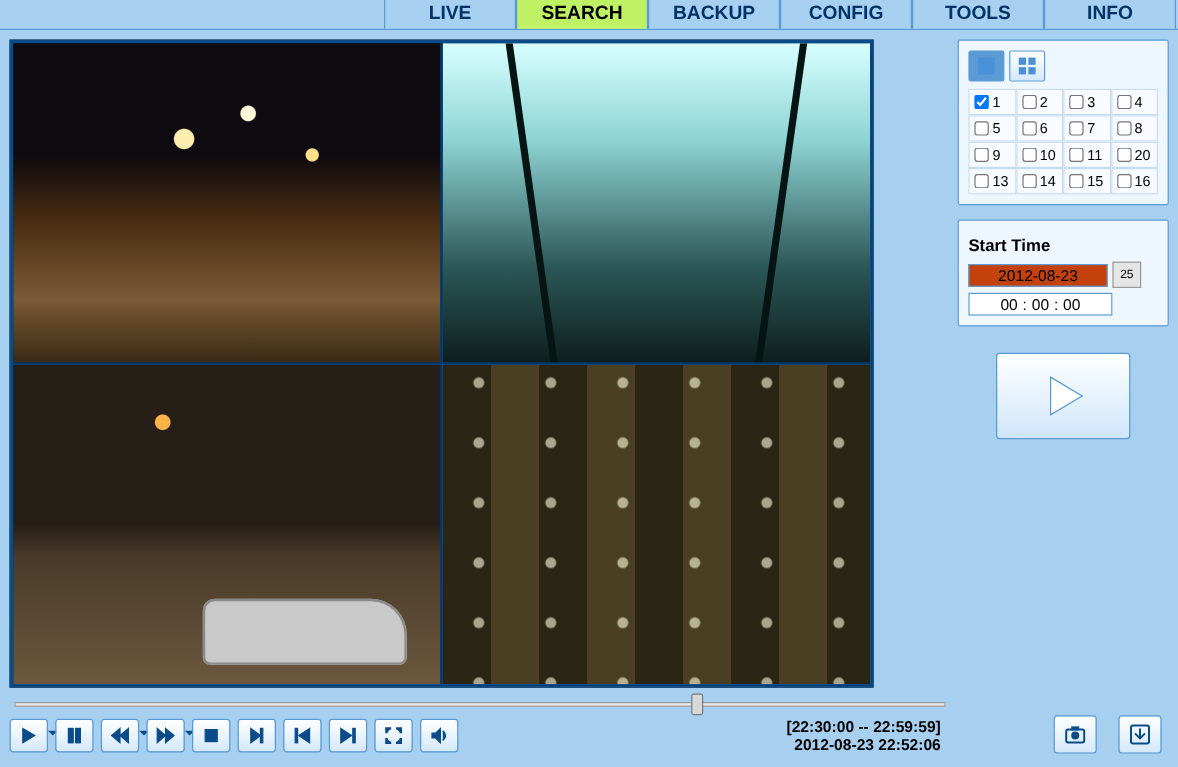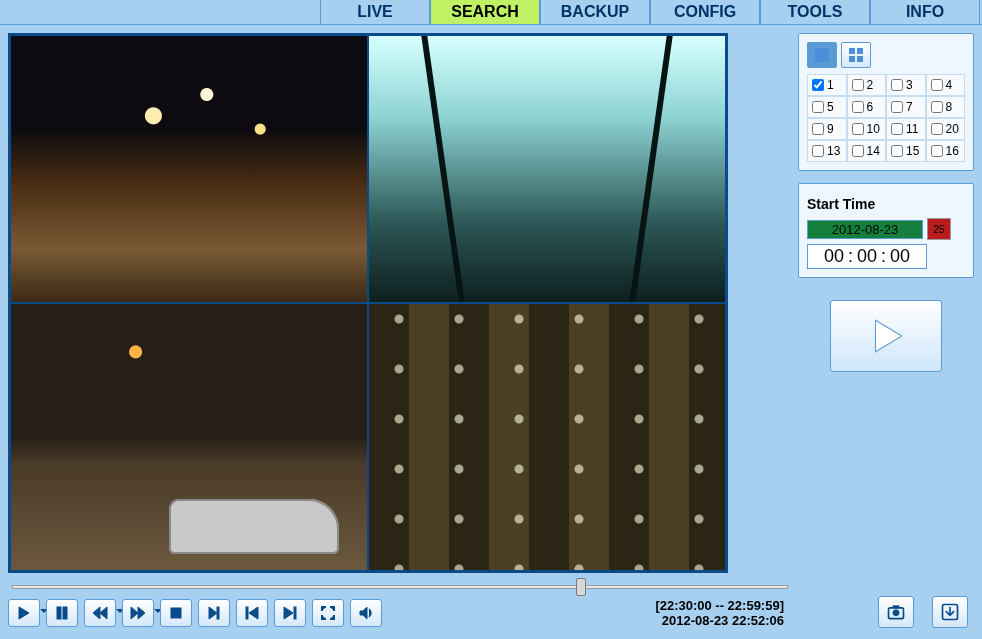--- a/index.html
+++ b/index.html
@@ -151,30 +151,30 @@
   .cam-select label{
     display:flex; align-items:center; gap:3px;
     border:1px solid #c7ddf2; padding:3px 4px; font-size:12px; background:#f7fbff;
   }
   .cam-select input { margin:0; width:12px; height:12px; }
 
   .start-time-title { font-weight:bold; margin:4px 0 6px; font-size:14px; }
   .date-row { display:flex; gap:4px; align-items:center; }
   .date-row input[type=text]{
     width:110px; text-align:center; font-size:13px;
-    border:1px solid #5b9bd5; background:#15803d; padding:1px 2px;
+    border:1px solid #5b9bd5; background:#c2410c; padding:1px 2px;
   }
   .date-pick-btn{
-    width:22px; height:20px; border:1px solid #999; background:#b91c1c;
+    width:22px; height:20px; border:1px solid #999; background:#e5e5e5;
     font-size:10px; display:flex; align-items:center; justify-content:center; cursor:pointer;
   }
   .time-row { margin-top:4px; }
   .time-row .timebox{
     display:flex; gap:4px; border:1px solid #5b9bd5; width:110px; padding:1px 4px;
-    background:#fff; font-size:18px; justify-content:center; text-align:center;
+    background:#fff; font-size:13px; justify-content:center; text-align:center;
   }
 
   .play-big {
     margin: 10px auto 0;
     width:110px; height:70px;
     border:1px solid #5b9bd5; border-radius:3px;
     background:linear-gradient(#ffffff,#cfe6fb);
     display:flex; align-items:center; justify-content:center; cursor:pointer;
   }
   .play-big svg { width:42px; height:42px; }

